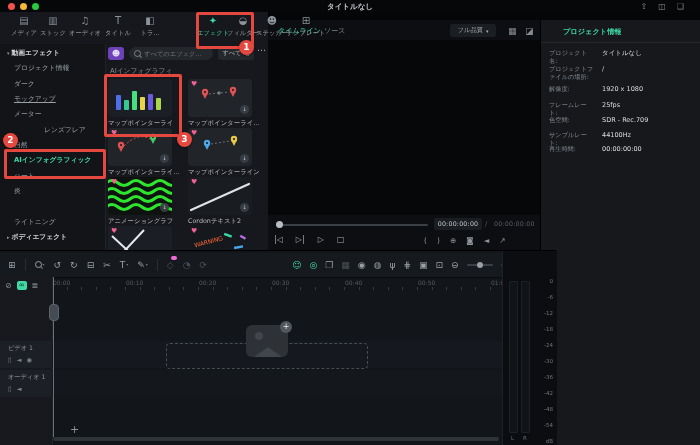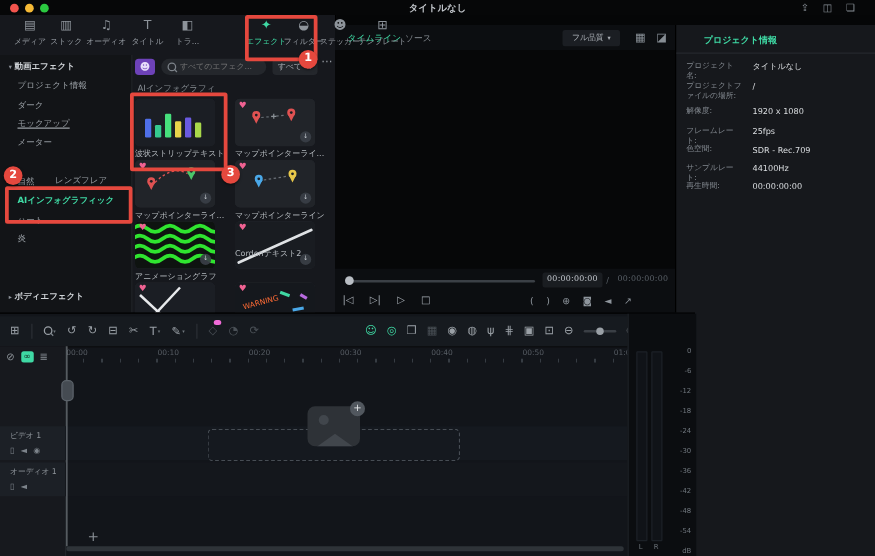--- a/index.html
+++ b/index.html
@@ -137,40 +137,41 @@
     </div>
 </div>
 
 <div id="left-panel" class="abs"></div>
 <div id="sidebar" class="abs">
     <div class="side-item header" style="top: 2px;"><span class="side-caret">▾</span><span>動画エフェクト</span></div>
     <div class="side-item" style="top: 17.35px;"><span>プロジェクト情報</span></div>
     <div class="side-item" style="top: 32.7px;"><span>ダーク</span></div>
     <div class="side-item" style="top: 48.05px; text-decoration: underline;"><span>モックアップ</span></div>
     <div class="side-item" style="top: 63.4px;"><span>メーター</span></div>
-    <div class="side-item" style="top: 93px; padding-left: 44px;"><span>レンズフレア</span></div>
+    <div class="side-item" style="top: 79px; padding-left: 44px;"><span>レンズフレア</span></div>
     <div class="side-item" style="top: 94.1px;"><span>自然</span></div>
     <div class="side-item active" style="top: 109.45px;"><span>AIインフォグラフィック</span></div>
     <div class="side-item" style="top: 124.8px;"><span>ハート</span></div>
     <div class="side-item" style="top: 140.15px;"><span>炎</span></div>
+    <div class="side-item" style="top: 170.85px;"><span>ライトニング</span></div>
     <div class="side-item header" style="top: 186.2px;"><span class="side-caret">▸</span><span>ボディエフェクト</span></div>
   </div>
 <div id="grid" class="abs">
     <div class="card" style="left: 3px; top: 35px;">
       <svg viewBox="0 0 64 38">
         <rect width="64" height="38" fill="#1b1e24"></rect>
    <rect x="8" y="16" width="5" height="15" rx="1" fill="#4f6fe8"></rect>
         <rect x="16" y="21" width="5" height="10" rx="1" fill="#35c98f"></rect>
    <rect x="24" y="12" width="5" height="19" rx="1" fill="#46e07c"></rect>
         <rect x="32" y="18" width="5" height="13" rx="1" fill="#e8d44a"></rect>
    <rect x="40" y="15" width="5" height="16" rx="1" fill="#6a5ae0"></rect>
         <rect x="48" y="19" width="5" height="12" rx="1" fill="#a8d84a"></rect>
       </svg>
     </div>
-    <div class="card-label" style="left: 3px; top: 75px;">波状ストリップテキスト</div>
+    <div class="card-label" style="left: 3px; top: 75px;">マップポインターライ</div>
     <div class="card" style="left: 83px; top: 35px;">
       <svg viewBox="0 0 64 38">
         <rect width="64" height="38" fill="#212429"></rect>
    <path d="M21 15 L41 13" stroke="#6a7077" stroke-width="1" stroke-dasharray="2,2" fill="none"></path>
    <path d="M29 14 h4 M31 12 v4" stroke="#8a9096" stroke-width="1"></path>
         <circle cx="17" cy="13" r="3.2" fill="#e05252"></circle>
         <path d="M14 14 L20 14 L17 20 Z" fill="#e05252"></path>
         <circle cx="17" cy="13" r="1.1" fill="#1b1e24"></circle>
         <circle cx="45" cy="11" r="3.2" fill="#e05252"></circle>
         <path d="M42 12 L48 12 L45 18 Z" fill="#e05252"></path>
@@ -223,21 +224,21 @@
     </div>
     <div class="card-label" style="left: 3px; top: 173px;">アニメーショングラフ</div>
     <div class="card" style="left: 83px; top: 133px;">
       <svg viewBox="0 0 64 38">
         <rect width="64" height="38" fill="#191c21"></rect>
    <line x1="3" y1="33" x2="61" y2="7" stroke="#dfe2e5" stroke-width="2.2" stroke-linecap="round"></line>
       </svg>
       <span class="card-heart">♥</span>
       <span class="card-dl">↓</span>
     </div>
-    <div class="card-label" style="left: 83px; top: 155px;">Cordonテキスト2</div>
+    <div class="card-label" style="left: 83px; top: 173px;">Cordonテキスト2</div>
     <div class="card" style="left: 3px; top: 182px;">
       <svg viewBox="0 0 64 38">
         <rect width="64" height="38" fill="#1b1e24"></rect>
    <line x1="8" y1="34" x2="36" y2="4" stroke="#e8eaec" stroke-width="2"></line>
    <line x1="4" y1="10" x2="32" y2="36" stroke="#e8eaec" stroke-width="2"></line>
       </svg>
       <span class="card-heart">♥</span>
     </div>
     <div class="card" style="left: 83px; top: 182px;">
       <svg viewBox="0 0 64 38">

